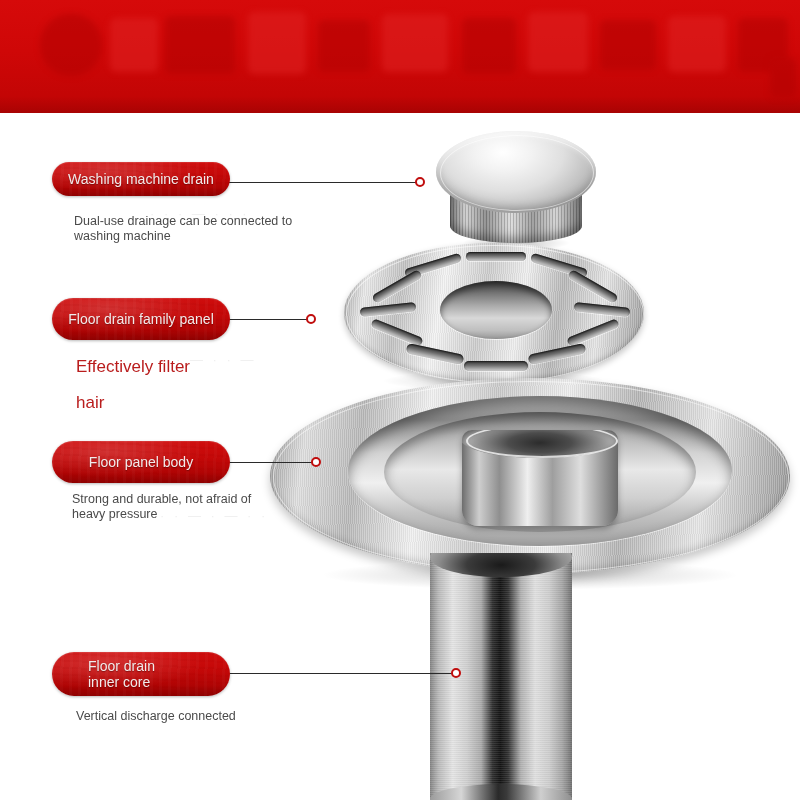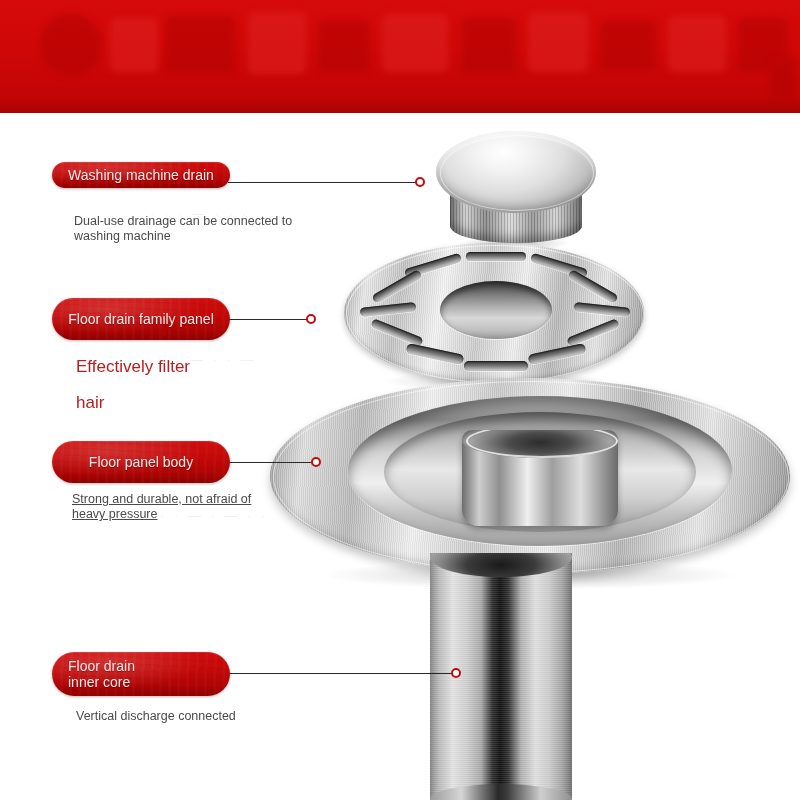--- a/index.html
+++ b/index.html
@@ -301,21 +301,21 @@
   </div>
   <div class="wm" style="left:176px;top:352px;">
     <span>· — · · —</span>
   </div>
   <div class="wm" style="left:160px;top:508px;">
     <span>· · — · — · ·</span>
   </div>
 
   <div class="conn" style="left:228px;top:182px;width:188px;"></div>
   <div class="dot" style="left:415px;top:177px;"></div>
-  <div class="pill" style="left:52px;top:162px;width:178px;height:26px;">
+  <div class="pill" style="left:52px;top:162px;width:178px;height:34px;">
     <div class="pill-noise"></div>
     <div class="pill-label">Washing machine drain</div>
   </div>
   <div class="caption small" style="left:62px;top:214px;width:250px;">Dual-use drainage can be connected to
 washing machine</div>
 
   <div class="conn" style="left:228px;top:319px;width:83px;"></div>
   <div class="dot" style="left:306px;top:314px;"></div>
   <div class="pill" style="left:52px;top:298px;width:178px;height:42px;">
     <div class="pill-noise"></div>
@@ -323,25 +323,25 @@
   </div>
   <div class="caption big" style="left:64px;top:349px;width:250px;">Effectively filter
 hair</div>
 
   <div class="conn" style="left:228px;top:462px;width:88px;"></div>
   <div class="dot" style="left:311px;top:457px;"></div>
   <div class="pill" style="left:52px;top:441px;width:178px;height:42px;">
     <div class="pill-noise"></div>
     <div class="pill-label">Floor panel body</div>
   </div>
-  <div class="caption small" style="left:60px;top:492px;width:250px;text-decoration:underline;">Strong and durable, not afraid of
+  <div class="caption small" style="left:60px;top:492px;width:250px;">Strong and durable, not afraid of
 heavy pressure</div>
 
   <div class="conn" style="left:228px;top:673px;width:228px;"></div>
   <div class="dot" style="left:451px;top:668px;"></div>
   <div class="pill" style="left:52px;top:652px;width:178px;height:44px;">
     <div class="pill-noise"></div>
-    <div class="pill-label" style="text-align:left;width:100%;padding-left:16px;">Floor drain
+    <div class="pill-label" style="text-align:left;width:100%;padding-left:36px;">Floor drain
 inner core</div>
   </div>
   <div class="caption small" style="left:64px;top:709px;width:260px;">Vertical discharge connected</div>
 
 </div>
 
 </body></html>

